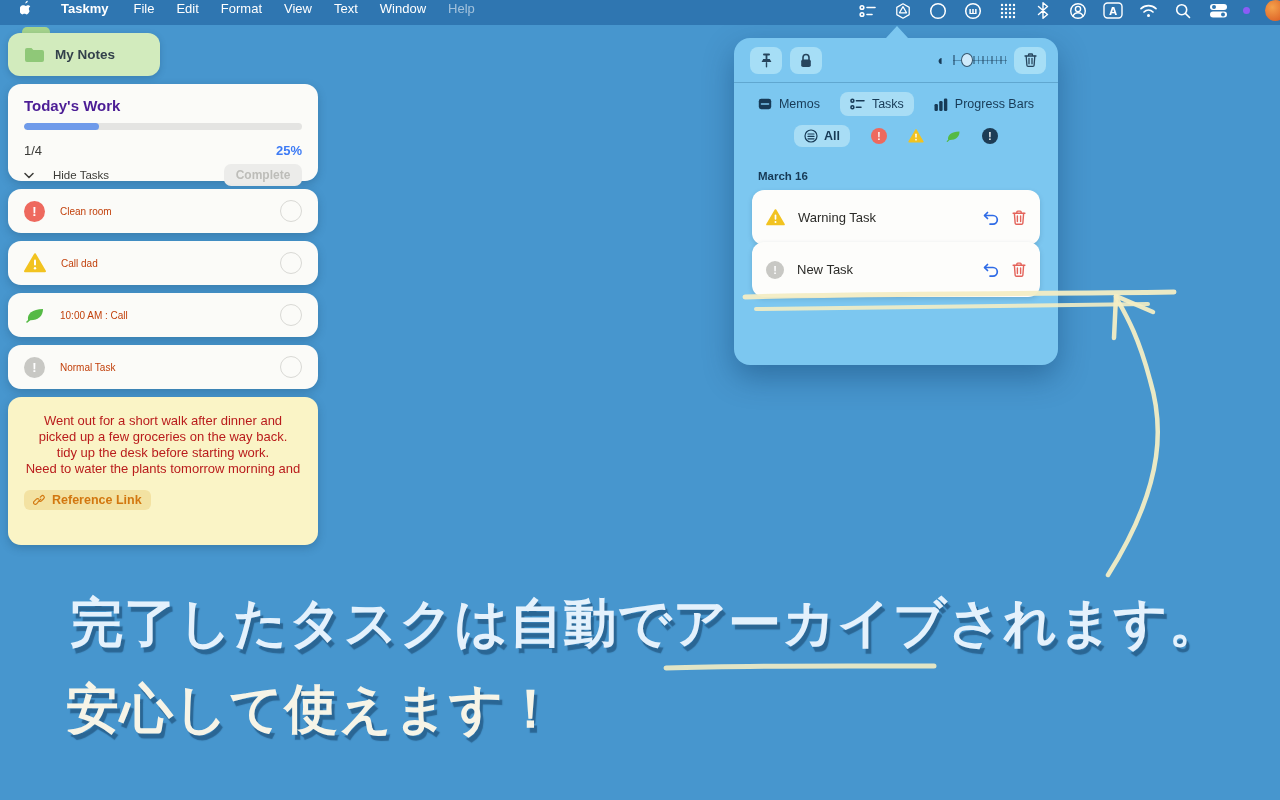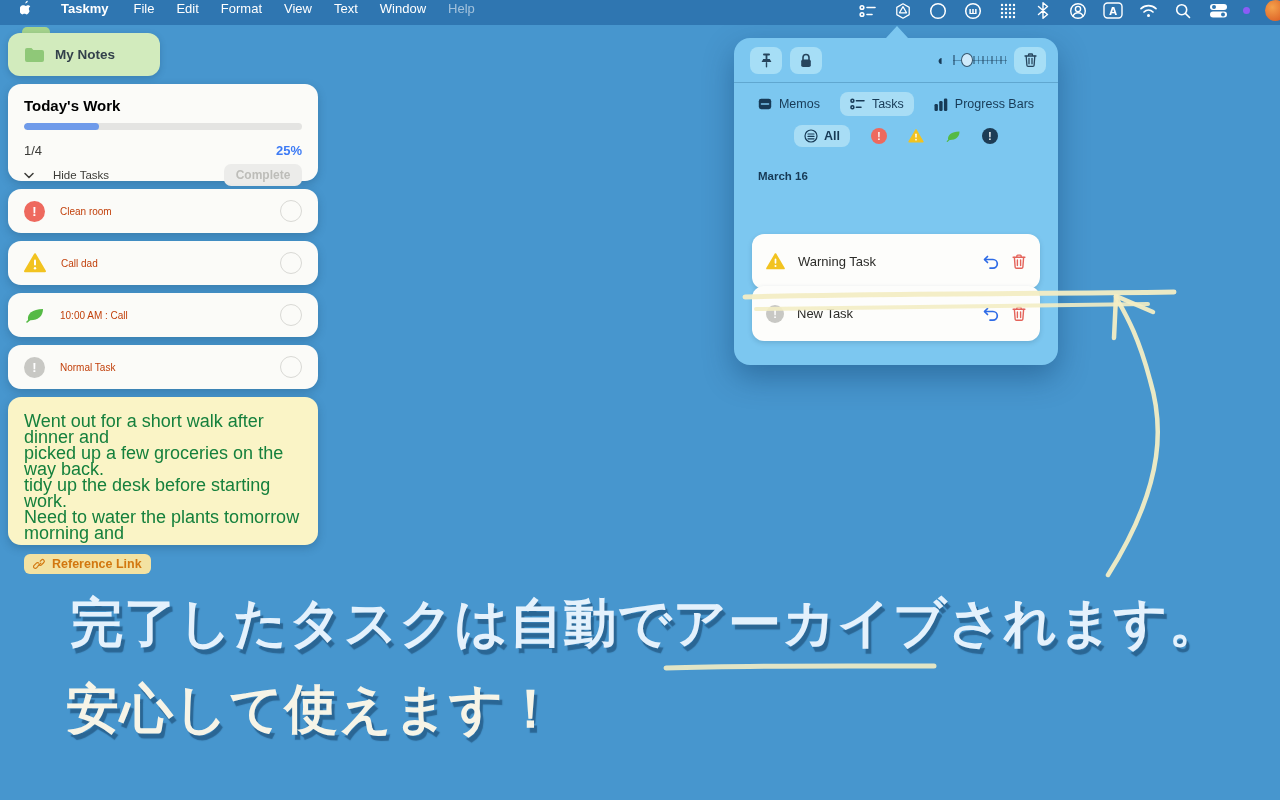--- a/index.html
+++ b/index.html
@@ -31,41 +31,41 @@
                  box-shadow:0 2px 6px rgba(20,60,90,.25); z-index:5; }
   .notes-tab { position:absolute; left:22px; top:27px; width:28px; height:10px; background:#a6d48c;
                border-radius:5px 5px 0 0; z-index:4; }
   .notes-label { font-size:13.5px; font-weight:600; color:#33414b; }
   .folder-icon svg { display:block; }
 
   .card { position:absolute; left:8px; width:310px; background:#fbfbf8; border-radius:13px;
           box-shadow:0 3px 8px rgba(20,60,90,.28); }
 
   .progress-card { top:84px; height:97px; padding:13px 16px 10px; }
-  .pc-title { font-size:15px; font-weight:bold; color:#000000; }
+  .pc-title { font-size:15px; font-weight:bold; color:#4c1d95; }
   .pc-track { margin-top:9px; height:7px; border-radius:4px; background:#e4e4e2; overflow:hidden; }
   .pc-fill { height:100%; width:27%; border-radius:4px; background:#6f9bea; }
   .pc-row { display:flex; justify-content:space-between; margin-top:13px; font-size:13px; color:#3a3a37; }
   .pc-pct { color:#3d7bf5; font-weight:bold; }
   .pc-bottom { display:flex; justify-content:space-between; align-items:center; margin-top:6px; }
   .pc-toggle { display:flex; align-items:center; gap:19px; font-size:11.5px; color:#3c3c38; }
   .pc-complete { width:78px; height:22px; border-radius:7px; background:#ececea; border:none;
                  font-size:12px; font-weight:600; color:#bdbdb9; }
 
   .task-card { height:44px; display:flex; align-items:center; padding:0 16px; }
   .task-card .t-label { font-size:10px; color:#c2410c; margin-left:15px; }
   .t-check { margin-left:auto; width:22px; height:22px; border:1.5px solid #d9d9d5; border-radius:50%; background:transparent; }
   .badge { width:21px; height:21px; border-radius:50%; display:flex; align-items:center; justify-content:center;
            color:#fff; font-size:13px; font-weight:bold; flex:none; }
   .badge.red { background:#ee695e; }
   .badge.gray { background:#c8c8c4; }
   .badge.navy { background:#1d3c55; }
 
   .memo-card { top:397px; height:148px; background:#faf4c6; padding:16px 16px; }
-  .memo-line { font-size:18px; line-height:16px; color:#15803d; }
+  .memo-line { font-size:13px; line-height:16px; color:#b91c1c;text-align:center; }
   .memo-link { display:inline-flex; align-items:center; gap:6px; margin-top:13px; padding:3px 9px;
                background:#f3e2a2; border-radius:6px; font-size:12.5px; font-weight:bold; color:#d2770f; }
 
   
   .popup { position:absolute; left:734px; top:38px; width:324px; height:327px; background:#7cc7f0;
            border-radius:16px; box-shadow:0 12px 30px rgba(0,40,80,.35); z-index:40; color:#173a56; }
   .pp-header { display:flex; align-items:center; height:44px; padding:0 12px 0 16px; }
   .pp-btn { width:32px; height:27px; border-radius:8px; background:#a6def6; border:none;
             display:flex; align-items:center; justify-content:center; }
   .pp-btn + .pp-btn { margin-left:8px; }
@@ -83,21 +83,21 @@
   .pp-tab { display:flex; align-items:center; gap:7px; padding:5px 10px; border-radius:8px;
             font-size:12.5px; font-weight:normal; color:#173a56; background:transparent; border:none; }
   .pp-tab.active { background:#a8ddf5; }
   .pp-filters { display:flex; justify-content:center; align-items:center; gap:21px; margin-top:9px; }
   .pp-all { display:flex; align-items:center; gap:6px; padding:4px 10px; border-radius:8px; background:#a8ddf5;
             font-size:12.5px; font-weight:bold; color:#173a56; border:none; }
   .pp-filterdot { display:flex; align-items:center; justify-content:center; }
   .pp-filterdot .badge { width:16px; height:16px; font-size:10px; }
   .pp-date { margin:23px 0 0 24px; font-size:11.5px; font-weight:bold; color:#173a56; }
   .pp-task { position:absolute; left:18px; width:288px; height:55px; background:#fdfdfb; border-radius:12px;
-             display:flex; align-items:center; padding:0 14px; box-shadow:0 2px 5px rgba(20,60,90,.18);margin-top:44px; }
+             display:flex; align-items:center; padding:0 14px; box-shadow:0 2px 5px rgba(20,60,90,.18); }
   .pp-task .t-label { font-size:13px; color:#2c2c29; margin-left:13px; }
   .pp-task .badge { width:18px; height:18px; font-size:11px; }
   .pp-actions { margin-left:auto; display:flex; align-items:center; gap:13px; }
 
   
   .caption1 { position:absolute; left:70px; top:588px; font-size:53px; font-weight:900; letter-spacing:1px;
               color:#e4f1fc; text-shadow:3px 5px 1px rgba(23,70,110,.6); white-space:nowrap; }
   .caption2 { position:absolute; left:66px; top:674px; font-size:53px; font-weight:900; letter-spacing:1px;
               color:#f6f4e7; text-shadow:3px 5px 1px rgba(23,70,110,.6); white-space:nowrap; }
 

